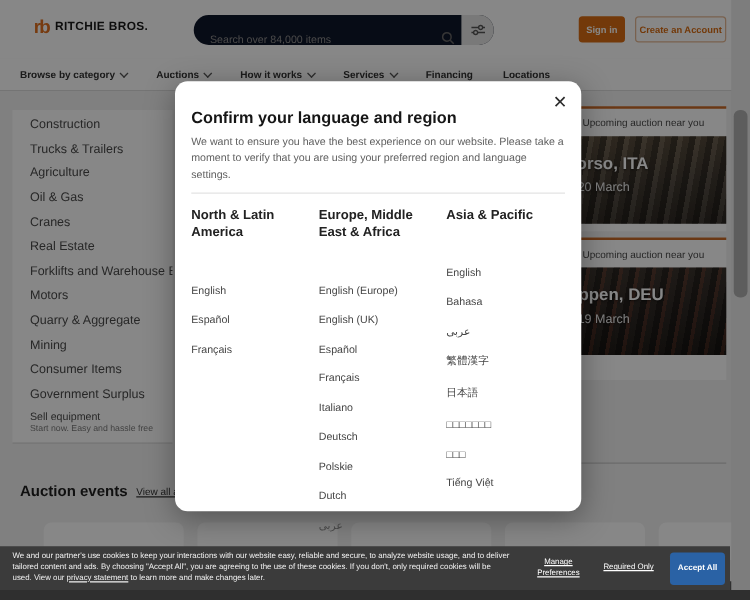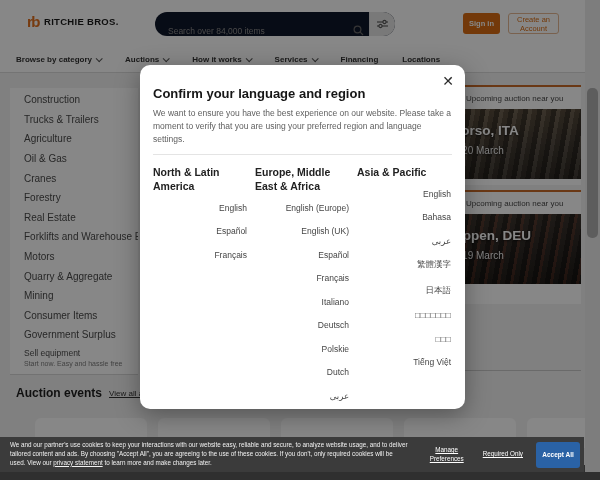--- a/index.html
+++ b/index.html
@@ -26,22 +26,22 @@
   .search-filter {
     width:26px; height:24px; background:#e5e5e5; border-radius:0 12px 12px 0;
     border-left:1px solid #dcdcdc; display:flex; align-items:center; justify-content:center;
   }
   .btn-signin {
     position:absolute; left:463px; top:13px; width:37px; height:21px;
     background:#d96d13; color:#fff; font-size:7.5px; font-weight:700;
     border:none; border-radius:3px;
   }
   .btn-create {
-    position:absolute; left:508px; top:13px; width:51px; height:21px;
-    background:transparent; color:#d96d13; font-size:7.5px; font-weight:400;
+    position:absolute; left:508px; top:13px; width:73px; height:21px;
+    background:transparent; color:#d96d13; font-size:7.5px; font-weight:700;
     border:1px solid #e4b894; border-radius:3px;
   }
   .nav {
     position:absolute; top:47px; left:0; width:600px; height:26px; background:#fff;
     border-bottom:1px solid #dcdcdc; display:flex; align-items:center; gap:24px; padding-left:16px;
   }
   .nav-item { display:inline-flex; align-items:center; gap:4px; font-size:8px; font-weight:700; color:#333; }
   .chev { width:5px; height:5px; border-right:1.2px solid #555; border-bottom:1.2px solid #555;
           transform:rotate(45deg) translateY(-1px); display:inline-block; }
   .content { position:absolute; top:73px; left:0; width:600px; height:407px; background:#f2f2f2; }
@@ -98,21 +98,21 @@
     padding:21px 13px 0 13px;
   }
   .modal-close { position:absolute; top:7px; right:8px; width:18px; height:18px; border:none;
     background:transparent; font-size:14px; line-height:18px; color:#2b2b2b; cursor:pointer; }
   .modal-title { font-size:13px; font-weight:700; color:#161616; }
   .modal-desc { margin-top:6px; font-size:8.5px; color:#606060; line-height:1.5; width:300px; }
   .modal-divider { margin-top:9px; height:1px; background:#e4e4e4; }
   .regions { display:flex; gap:8px; margin-top:11px; }
   .region { width:94px; }
   .region-name { font-size:10.5px; font-weight:700; color:#222; line-height:1.3; }
-  .region ul { list-style:none; margin-top:9px;text-align:right; }
+  .region ul { list-style:none; margin-top:33px; }
   .region li { font-size:8.5px; color:#454545; margin-bottom:13.5px; white-space:nowrap; }
 
   
   .cookie {
     position:absolute; left:0; top:437px; width:584px; height:35px; background:#3b3b3b; z-index:3;
     display:flex; align-items:flex-start; color:#fff;
   }
   .cookie-text { width:408px; padding:4px 0 0 10px; font-size:6.3px; line-height:1.4; color:#f2f2f2; }
   .cookie-text a { color:#f2f2f2; text-decoration:underline; }
   .cookie-actions { flex:1; display:flex; align-items:center; justify-content:flex-end; gap:13px; height:35px; padding-right:4px; }
@@ -182,21 +182,20 @@
     <div class="content">
       <div class="footer-strip"></div>
 
       <div class="sidebar">
         <ul>
           <li>Construction</li>
           <li>Trucks &amp; Trailers</li>
           <li>Agriculture</li>
           <li>Oil &amp; Gas</li>
           <li>Cranes</li>
-          <li>Forestry</li>
           <li>Real Estate</li>
           <li>Forklifts and Warehouse Equipment</li>
           <li>Motors</li>
           <li>Quarry &amp; Aggregate</li>
           <li>Mining</li>
           <li>Consumer Items</li>
           <li>Government Surplus</li>
         </ul>
         <div class="sell-block">
           <div class="sell-title">Sell equipment</div>

